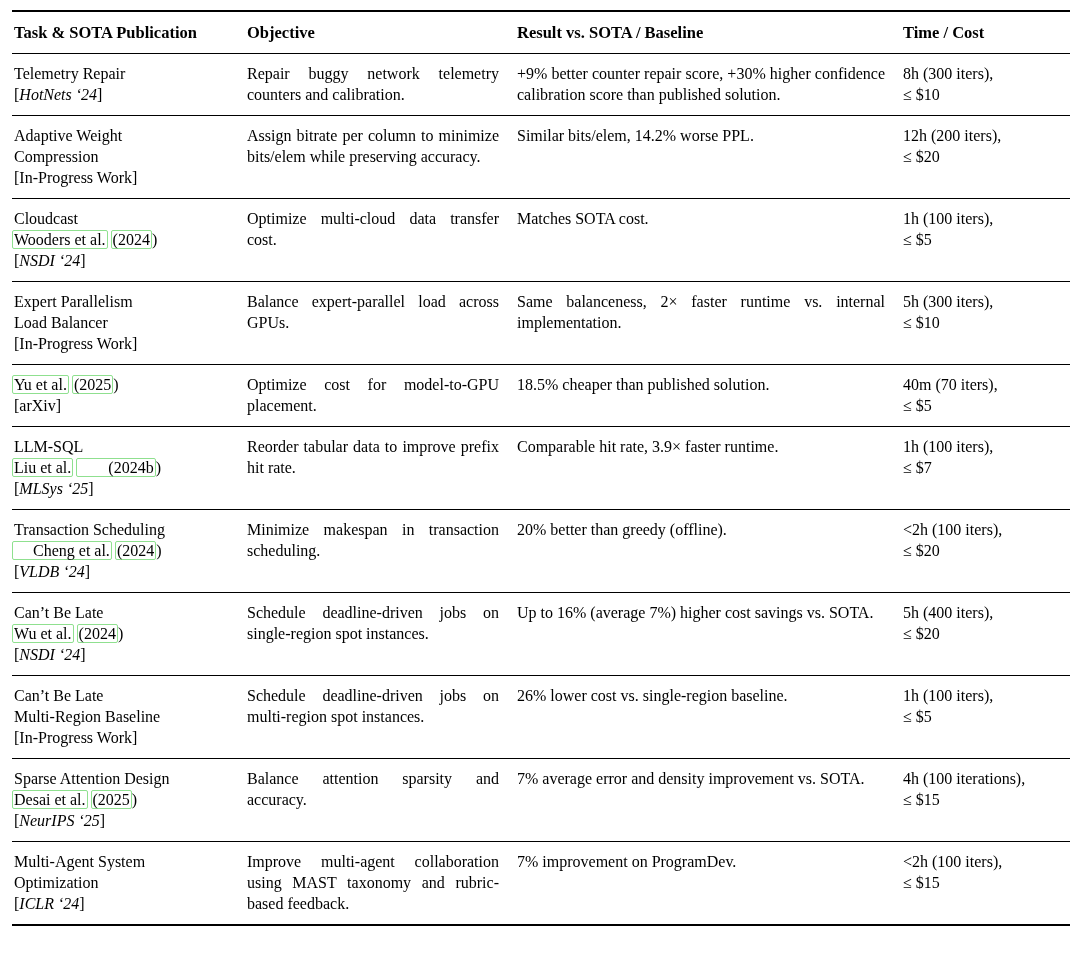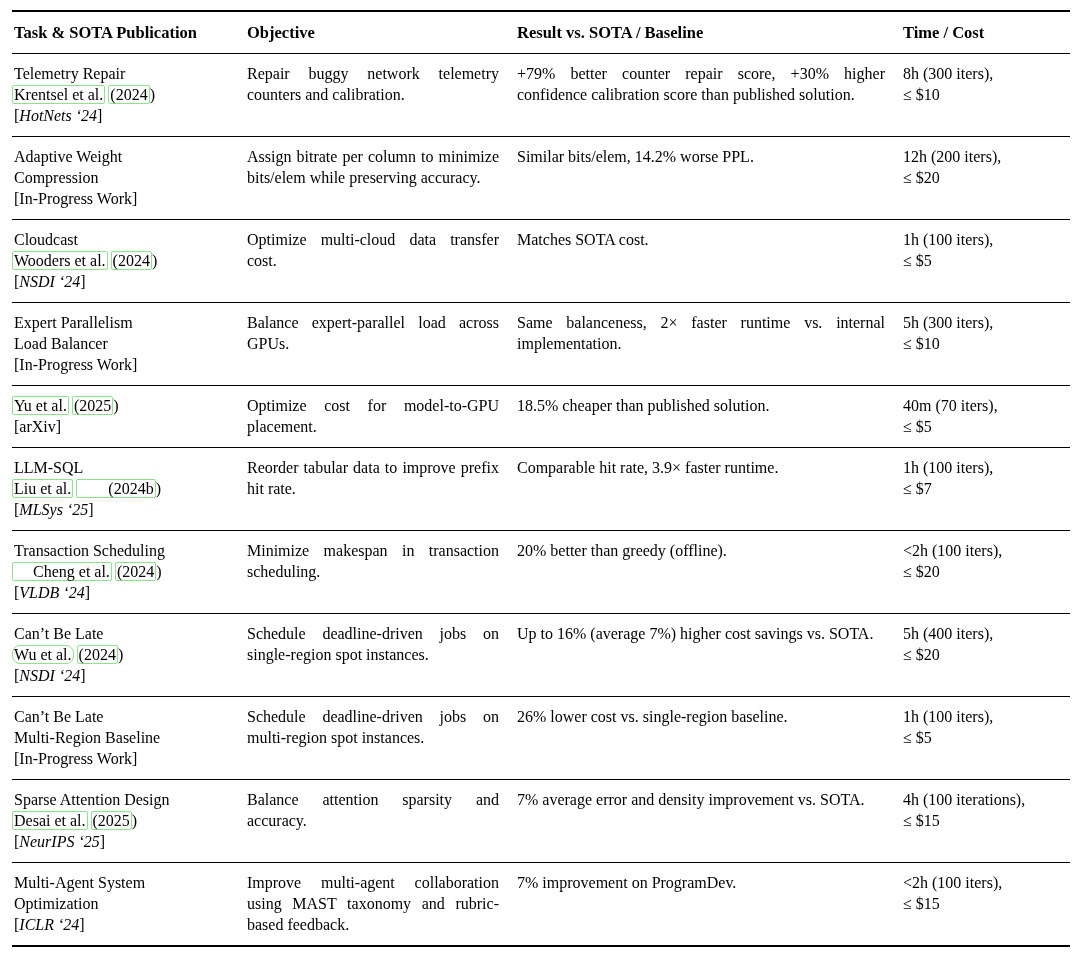--- a/index.html
+++ b/index.html
@@ -71,25 +71,24 @@
       <div class="th">Task &amp; SOTA Publication</div>
       <div class="th">Objective</div>
       <div class="th">Result vs. SOTA / Baseline</div>
       <div class="th">Time / Cost</div>
     </div>
 
     <div id="rows">
   <div class="tr">
     <div class="td col-task">
             <div class="task-line">Telemetry Repair</div>
-            <div class="cite-line"><span class="cite-box" style="border-color: rgb(143, 224, 143);">Krentsel et al.</span><span class="cite-box cite-year" style="border-color: rgb(143, 224, 143);">(2024</span><span>)</span></div>
             <div class="venue-line task-line">[<span class="venue-it">HotNets ‘24</span>]</div>
           </div>
     <div class="td col-objective justify">Repair buggy network telemetry counters and calibration.</div>
-    <div class="td col-result justify">+79% better counter repair score, +30% higher confidence calibration score than published solution.</div>
+    <div class="td col-result justify">+9% better counter repair score, +30% higher confidence calibration score than published solution.</div>
     <div class="td col-time">
             <div class="time-line">8h (300 iters),</div>
             <div class="time-line">≤ $10</div>
           </div>
   </div>
 
   <div class="tr">
     <div class="td col-task">
             <div class="task-line">Adaptive Weight</div>
             <div class="task-line">Compression</div>
@@ -168,21 +167,21 @@
     <div class="td col-result justify">20% better than greedy (offline).</div>
     <div class="td col-time">
             <div class="time-line">&lt;2h (100 iters),</div>
             <div class="time-line">≤ $20</div>
           </div>
   </div>
 
   <div class="tr">
     <div class="td col-task">
             <div class="task-line">Can’t Be Late</div>
-            <div class="cite-line"><span class="cite-box" style="border-color: rgb(143, 224, 143); border-radius: 8px;">Wu et al.</span><span class="cite-box cite-year" style="border-color: rgb(143, 224, 143);">(2024</span><span>)</span></div>
+            <div class="cite-line"><span class="cite-box" style="border-color: rgb(143, 224, 143);">Wu et al.</span><span class="cite-box cite-year" style="border-color: rgb(143, 224, 143);">(2024</span><span>)</span></div>
             <div class="venue-line task-line">[<span class="venue-it">NSDI ‘24</span>]</div>
           </div>
     <div class="td col-objective justify">Schedule deadline-driven jobs on single-region spot instances.</div>
     <div class="td col-result justify">Up to 16% (average 7%) higher cost savings vs. SOTA.</div>
     <div class="td col-time">
             <div class="time-line">5h (400 iters),</div>
             <div class="time-line">≤ $20</div>
           </div>
   </div>
 

